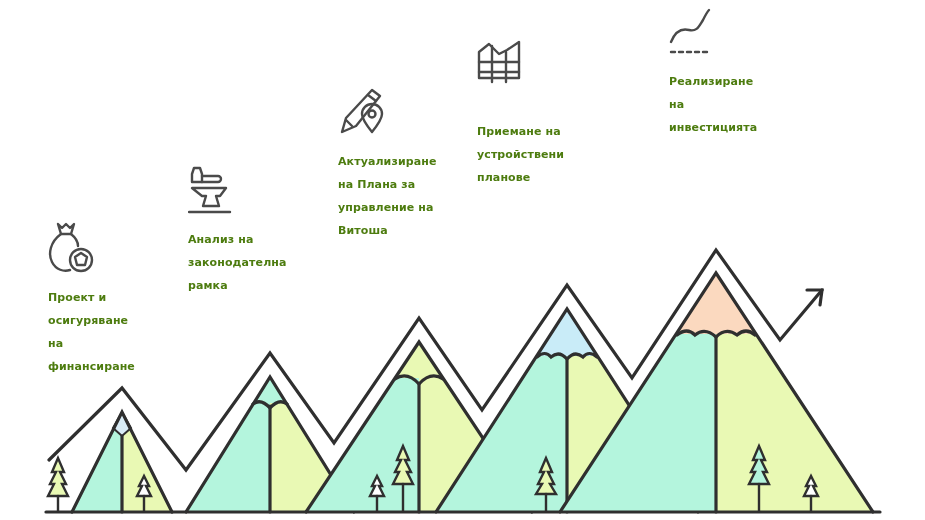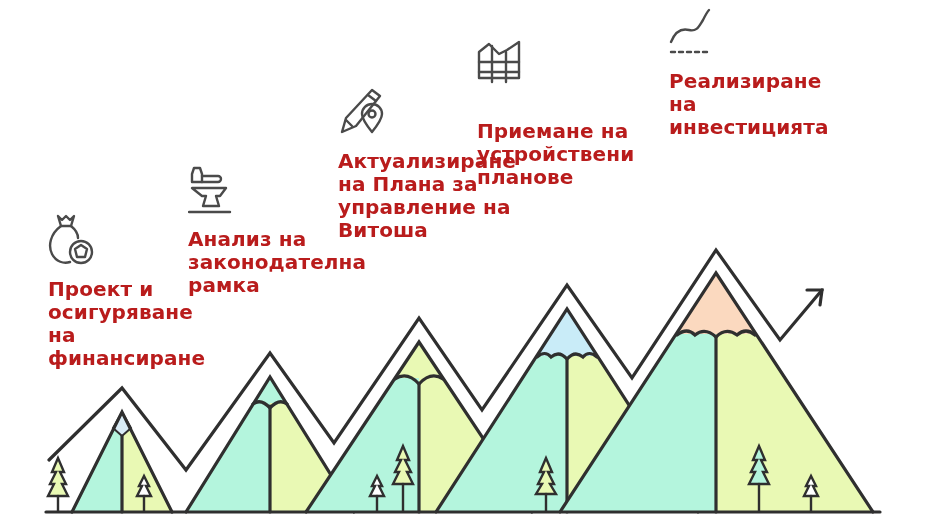--- a/index.html
+++ b/index.html
@@ -1,20 +1,20 @@
 <!DOCTYPE html>
 <html><head>
   <meta charset="utf-8">
   <style>
     html, body { margin: 0; padding: 0; background: #ffffff; }
     body { width: 925px; height: 520px; position: relative; overflow: hidden;
            font-family: "DejaVu Sans", sans-serif; }
     #stage { position: absolute; left: 0; top: 0; width: 925px; height: 520px; }
-    .step { position: absolute; color: #b91c1c; font-weight: bold;
-            font-size: 20px; line-height: 23px; letter-spacing: 0.1px; }
+    .step { position: absolute; color: #4d7c0f; font-weight: bold;
+            font-size: 11px; line-height: 23px; letter-spacing: 0.1px; }
     .step .icon { display: block; margin-bottom: 10px; }
     .step .label { display: block; white-space: pre-line; }
     svg.scene { position: absolute; left: 0; top: 0; }
   </style>
 </head>
 <body>
 
 <div id="stage" data-name="roadmap-diagram">
 
   <svg class="scene" width="925" height="520" viewBox="0 0 925 520" data-name="mountain-range-illustration">
@@ -97,21 +97,21 @@
           <line x1="759" y1="484" x2="759" y2="511"></line>
         </g>
         <g data-name="tree-icon">
           <path d="M811,476 l-5,10 h3 l-5,10 h14 l-5,-10 h3 z" fill="#ffffff"></path>
           <line x1="811" y1="496" x2="811" y2="511"></line>
         </g>
       </g>
     </g>
   </svg>
 
-  <div class="step" style="left:48px; top:212px;" data-name="step-1">
+  <div class="step" style="left:48px; top:220px;" data-name="step-1">
     <svg class="icon" width="48" height="56" viewBox="0 0 48 56" data-name="money-bag-coin-icon">
       <g fill="none" stroke="#4a4a4a" stroke-width="2.4" stroke-linecap="round" stroke-linejoin="round">
         <path d="M10,4 l4,4 l4,-4 l4,4 l4,-4 l-3,10 h-10 z"></path>
         <path d="M13,14 C2,22 0,34 4,42 C8,50 16,52 22,50"></path>
         <path d="M23,14 C28,18 30,22 30,26"></path>
         <circle cx="33" cy="40" r="11"></circle>
         <polygon points="33,33 39,37 37,45 29,45 27,37"></polygon>
       </g>
     </svg>
     <span class="label" data-name="step-1-label">Проект и

